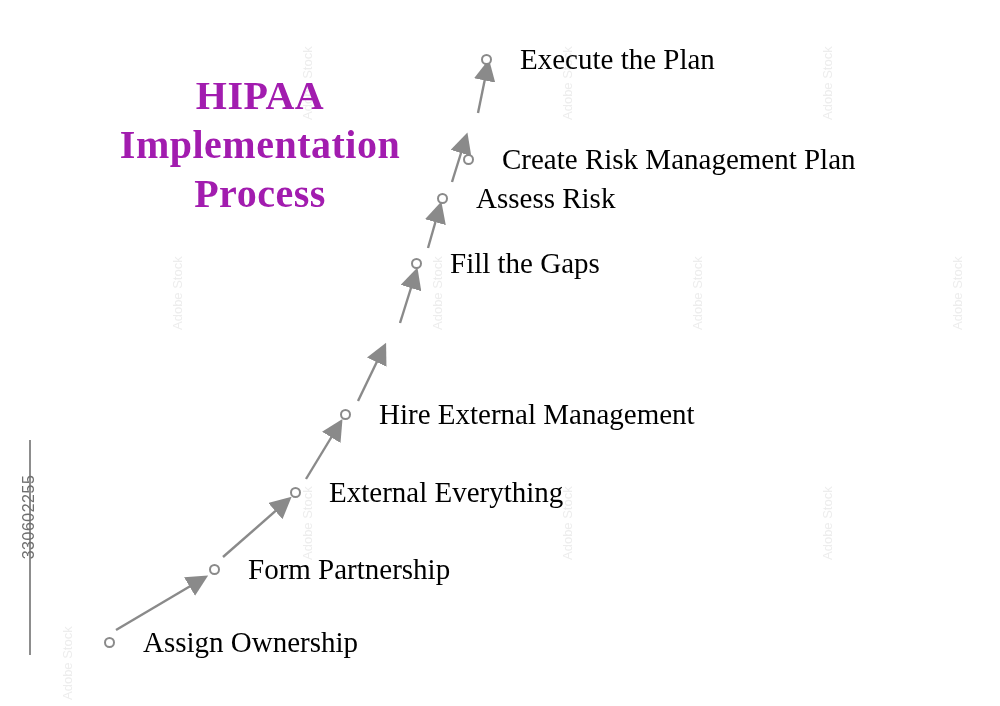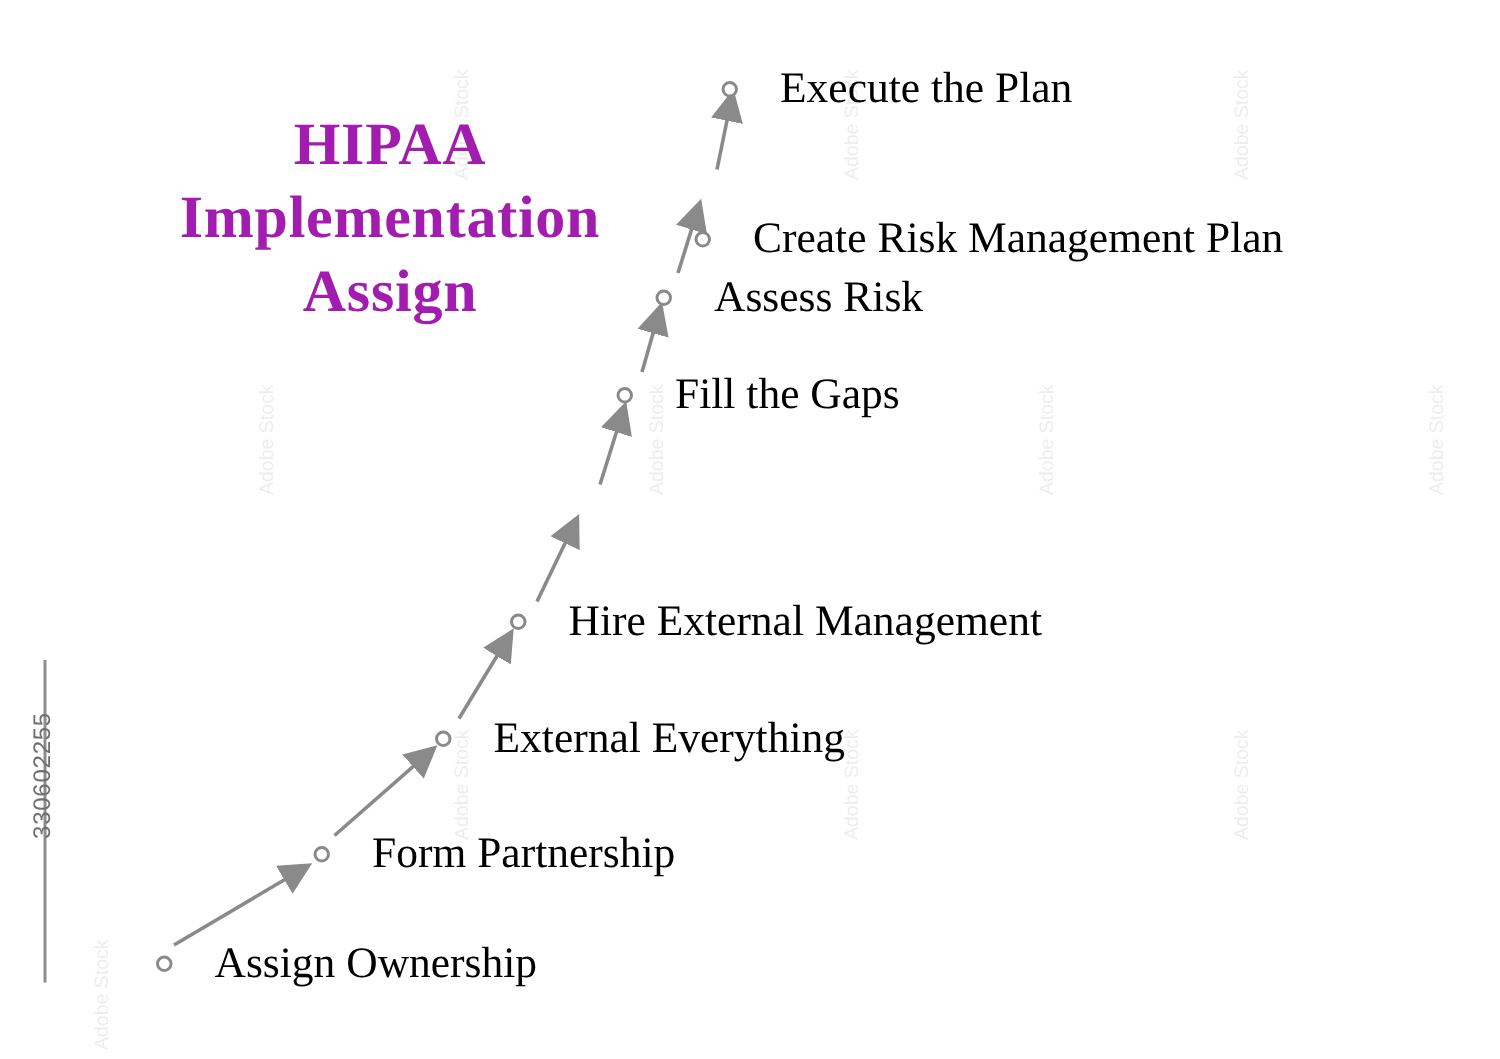--- a/index.html
+++ b/index.html
@@ -121,21 +121,21 @@
   <div class="wm-tile" style="left:690px; top:330px;">Adobe Stock</div>
   <div class="wm-tile" style="left:950px; top:330px;">Adobe Stock</div>
   <div class="wm-tile" style="left:300px; top:560px;">Adobe Stock</div>
   <div class="wm-tile" style="left:560px; top:560px;">Adobe Stock</div>
   <div class="wm-tile" style="left:820px; top:560px;">Adobe Stock</div>
   <div class="wm-tile" style="left:60px; top:700px;">Adobe Stock</div>
 
   <div id="title">
     <span class="tline">HIPAA</span>
     <span class="tline">Implementation</span>
-    <span class="tline">Assign</span>
+    <span class="tline">Process</span>
   </div>
 
   <svg id="arrows" viewBox="0 0 1000 706">
     <defs>
       <marker id="ah" markerWidth="9" markerHeight="9" refX="7" refY="4.5" orient="auto">
         <path d="M0,0 L9,4.5 L0,9 z" fill="#8a8a8a"></path>
       </marker>
     </defs>
     <g stroke="#8a8a8a" stroke-width="2.4" fill="none" marker-end="url(#ah)">
       <line x1="116" y1="630" x2="204" y2="578"></line>

